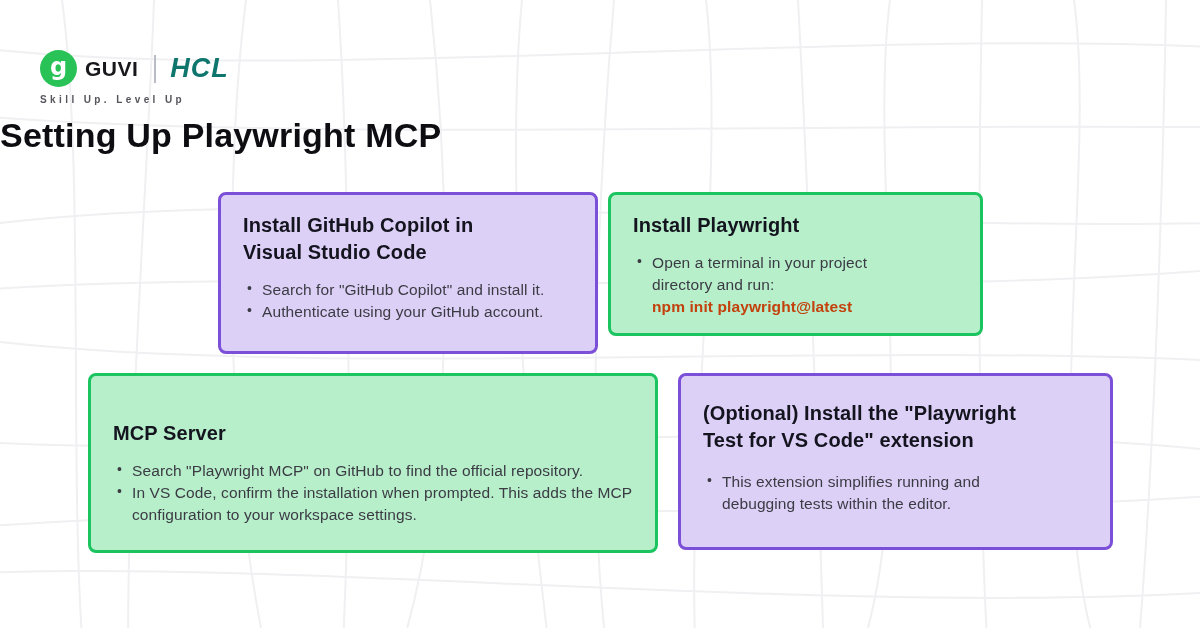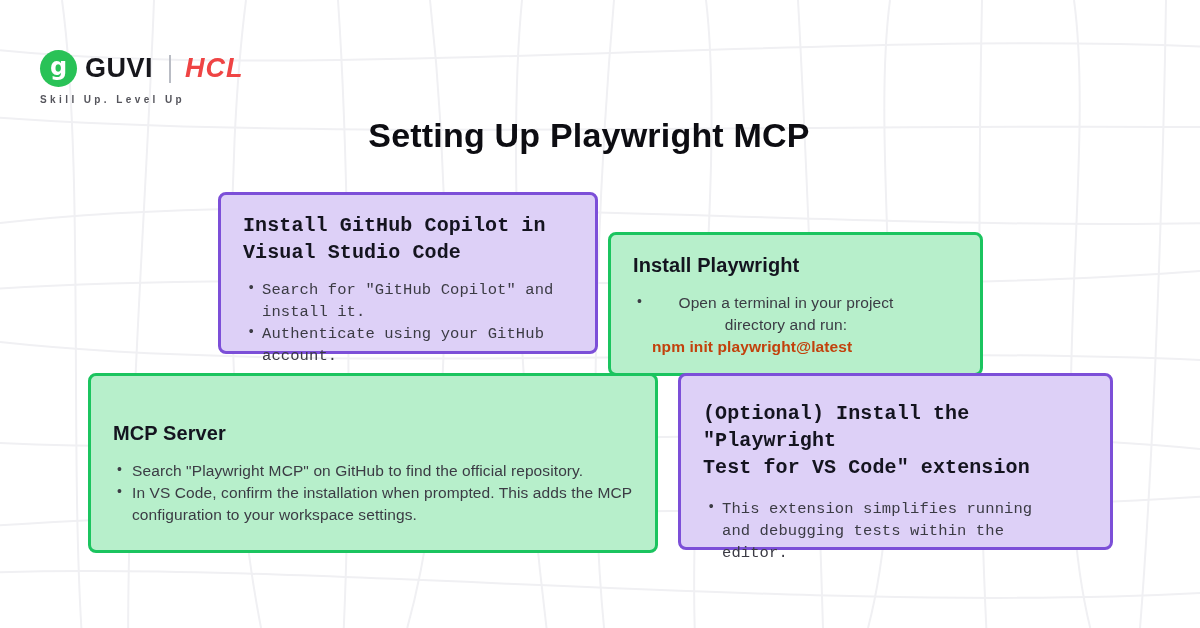--- a/index.html
+++ b/index.html
@@ -26,71 +26,71 @@
     width: 37px; height: 37px; border-radius: 50%;
     background: #29c257;
     display: flex; align-items: center; justify-content: center;
   }
   .guvi-icon .g {
     color: #ffffff; font-size: 24px; font-weight: 700;
     font-family: "DejaVu Sans", sans-serif;
     line-height: 1; transform: translateY(-2px);
   }
   .guvi-text {
-    font-size: 27px; font-weight: 700; color: #17171c;
+    font-size: 21px; font-weight: 700; color: #17171c;
     letter-spacing: 0.5px;
   }
   .logo-divider {
     width: 2px; height: 28px; background: #b9bcc4;
     margin: 0 6px 0 8px;
   }
   .hcl-text {
     font-size: 27px; font-weight: 800; font-style: italic;
-    color: #ef4444; letter-spacing: 1px;
+    color: #0f766e; letter-spacing: 1px;
   }
   .tagline {
     margin-top: 7px; margin-left: 0;
     font-size: 10px; font-weight: 600; color: #55555c;
     letter-spacing: 3.4px;
   }
 
   
   .page-title {
     position: absolute; left: 0; top: 116px; width: 1178px;
-    text-align: center;
+    text-align: left;
     font-size: 34px; font-weight: 800; color: #0d0d12;
     letter-spacing: 0.2px;
   }
 
   
   .card {
     position: absolute;
     border-radius: 8px;
     padding: 17px 22px;
   }
-  .card.purple { background: #ddd0f7; border: 3px solid #7c4fd8; font-family: Liberation Mono, monospace; }
+  .card.purple { background: #ddd0f7; border: 3px solid #7c4fd8; }
   .card.green  { background: #b7efcb; border: 3px solid #1bc45f; }
   .card-title {
     font-size: 20px; font-weight: 700; color: #14141f;
     line-height: 1.35; letter-spacing: 0.1px;
   }
   .bullets { list-style: none; margin-top: 13px; }
   .bullets li {
     position: relative;
     padding-left: 19px;
     font-size: 15.5px; color: #3b3b44;
     line-height: 1.42; letter-spacing: 0.1px;
   }
   .bullets li::before {
     content: "\2022";
     position: absolute; left: 4px; top: 0;
     color: #3b3b44; font-size: 14px;
   }
   .bullets .code-line { font-weight: 700; color: #c2410c; }
-  .card-install-playwright .bullets li > span { display: inline-block; max-width: 268px; text-align: center; }
+  .card-install-playwright .bullets li > span { display: inline-block; max-width: 268px; }
   .card-optional-extension .bullets li > span { display: inline-block; max-width: 330px; }
 </style>
 </head>
 <body>
 
 <svg id="bg-grid" viewBox="0 0 1200 628" xmlns="http://www.w3.org/2000/svg">
     <path d="M -30 0 C -30 160, 0 440, -30 628" fill="none" stroke="#f0f0f3" stroke-width="2"></path>
     <path d="M 62 0 C 83.8166258299543 160, 70.02496485873762 440, 81.38833551659472 628" fill="none" stroke="#f0f0f3" stroke-width="2"></path>
     <path d="M 154 0 C 148.3780957554097 160, 128.29333739893158 440, 128.16403390552992 628" fill="none" stroke="#f0f0f3" stroke-width="2"></path>
     <path d="M 246 0 C 225.6320769887899 160, 224.2220308739958 440, 261.03943387409316 628" fill="none" stroke="#f0f0f3" stroke-width="2"></path>
@@ -137,21 +137,21 @@
     <h2 class="card-title">
       <span>Install GitHub Copilot in</span><br>
       <span>Visual Studio Code</span>
     </h2>
     <ul class="bullets">
       <li><span>Search for "GitHub Copilot" and install it.</span></li>
       <li><span>Authenticate using your GitHub account.</span></li>
     </ul>
   </section>
 
-  <section class="card green card-install-playwright" style="left:608px; top:192px; width:375px; height:144px;margin-top:40px;">
+  <section class="card green card-install-playwright" style="left:608px; top:192px; width:375px; height:144px;">
     <h2 class="card-title">
       <span>Install Playwright</span>
     </h2>
     <ul class="bullets">
       <li>
         <span>Open a terminal in your project directory and run:</span>
         <div class="code-line">npm init playwright@latest</div>
       </li>
     </ul>
   </section>

